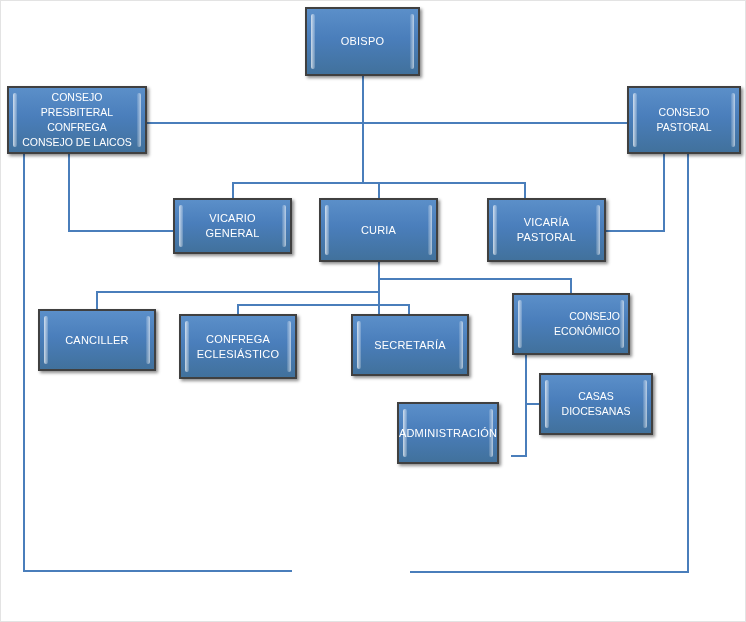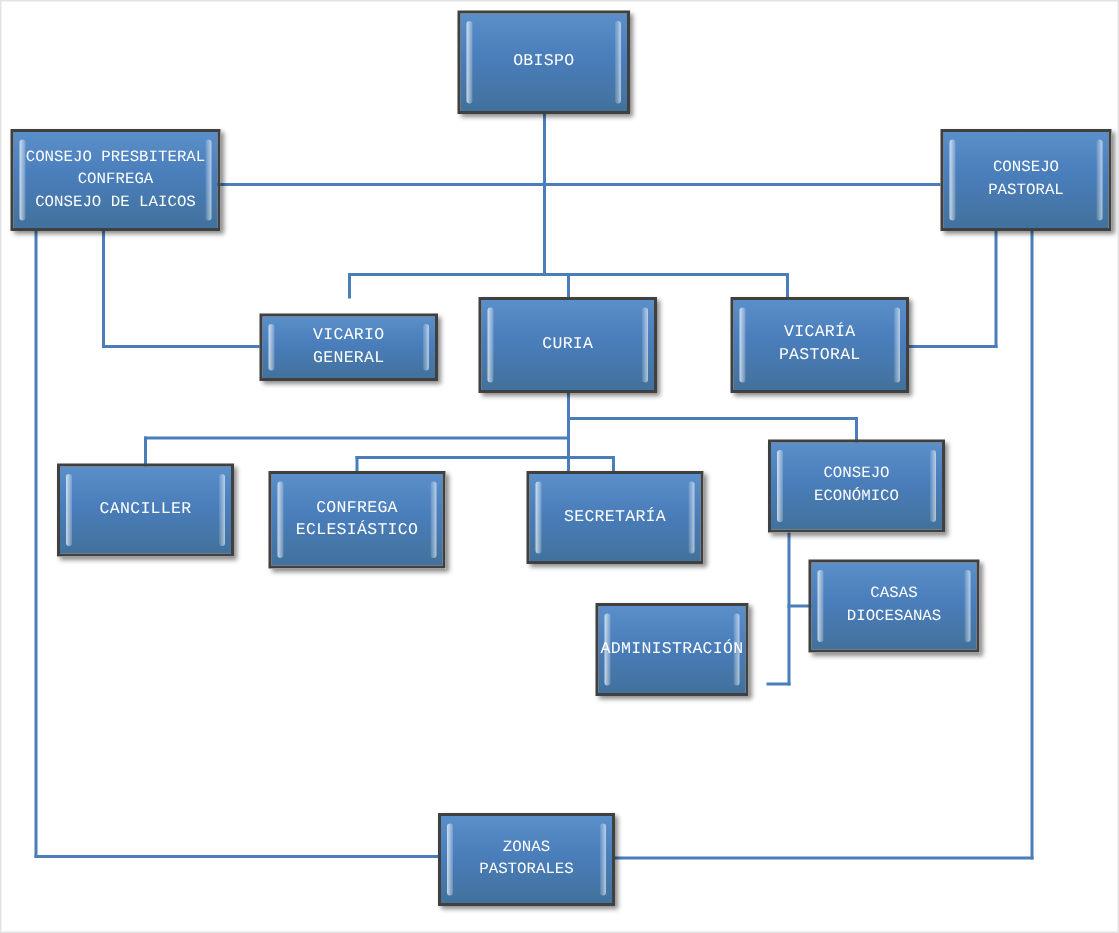--- a/index.html
+++ b/index.html
@@ -33,21 +33,20 @@
     box-sizing: border-box;
     border: 2px solid #404040;
     background: linear-gradient(to bottom, #5b8fc9 0%, #4a7ebb 45%, #41719c 100%);
     box-shadow: 2px 2px 3px rgba(0,0,0,0.45);
     display: flex;
     align-items: center;
     justify-content: center;
     text-align: center;
     z-index: 3;
     padding: 2px 8px;
-    font-family: Liberation Mono, monospace;
   }
   
   .node::before,
   .node::after {
     content: "";
     position: absolute;
     top: 5px;
     bottom: 5px;
     width: 4px;
     background: linear-gradient(to right, rgba(255,255,255,0.72), rgba(255,255,255,0.18));
@@ -117,21 +116,21 @@
   <div class="node" style="left:6px; top:85px; width:140px; height:68px;">
     <span class="label tight">CONSEJO PRESBITERAL
 CONFREGA
 CONSEJO DE LAICOS</span>
   </div>
 
   <div class="node" style="left:626px; top:85px; width:114px; height:68px;">
     <span class="label tight">CONSEJO PASTORAL</span>
   </div>
 
-  <div class="node" style="left:172px; top:208px; width:119px; height:45px;">
+  <div class="node" style="left:172px; top:197px; width:119px; height:56px;">
     <span class="label">VICARIO GENERAL</span>
   </div>
 
   <div class="node" style="left:318px; top:197px; width:119px; height:64px;">
     <span class="label">CURIA</span>
   </div>
 
   <div class="node" style="left:464px; top:197px; width:119px; height:64px;margin-left:22px;">
     <span class="label">VICARÍA PASTORAL</span>
   </div>
@@ -142,29 +141,26 @@
 
   <div class="node" style="left:178px; top:313px; width:118px; height:65px;">
     <span class="label">CONFREGA
 ECLESIÁSTICO</span>
   </div>
 
   <div class="node" style="left:350px; top:313px; width:118px; height:62px;align-items:center;">
     <span class="label">SECRETARÍA</span>
   </div>
 
-  <div class="node" style="left:511px; top:292px; width:118px; height:62px;">
+  <div class="node" style="left:511px; top:292px; width:118px; height:62px;text-align:right;">
     <span class="label tight">CONSEJO ECONÓMICO</span>
   </div>
 
   <div class="node" style="left:538px; top:372px; width:114px; height:62px;">
     <span class="label tight">CASAS DIOCESANAS</span>
   </div>
 
   <div class="node" style="left:396px; top:401px; width:102px; height:62px;">
     <span class="label">ADMINISTRACIÓN</span>
   </div>
 
-  <div class="node" style="left:291px; top:541px; width:118px; height:62px;">
-    <span class="label tight">ZONAS PASTORALES</span>
-  </div>
 
 </div>
 
 </body></html>

